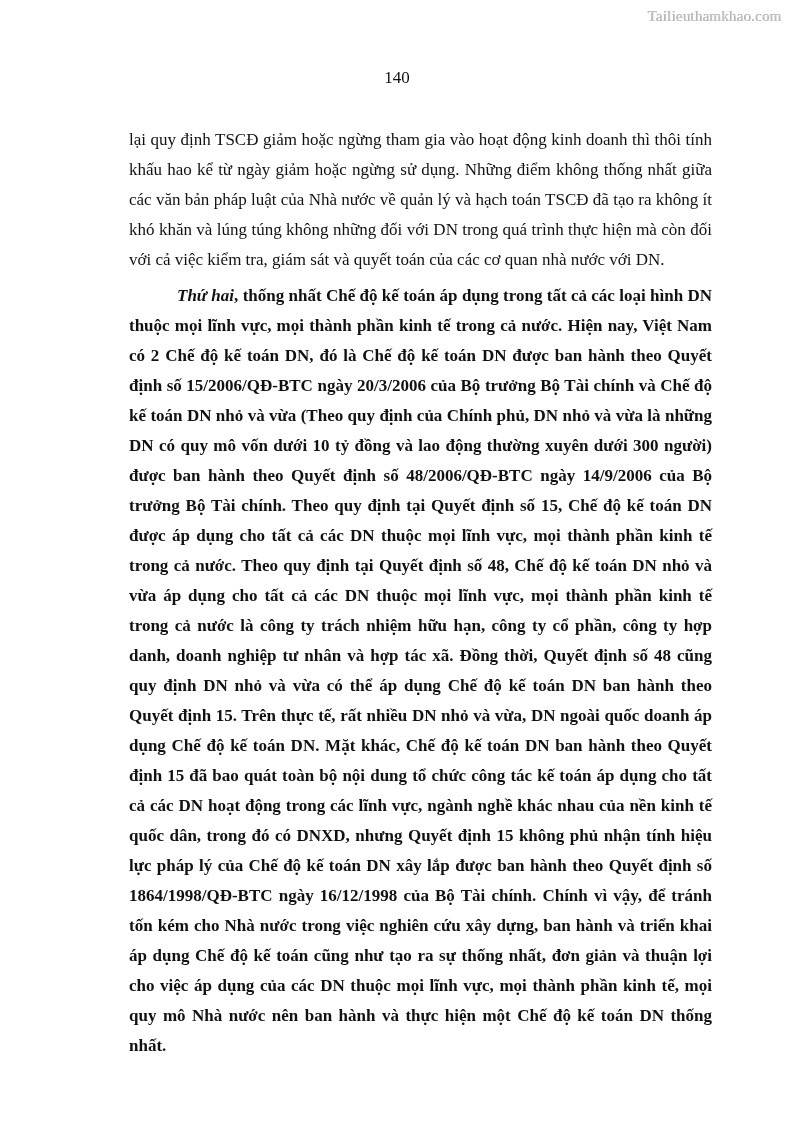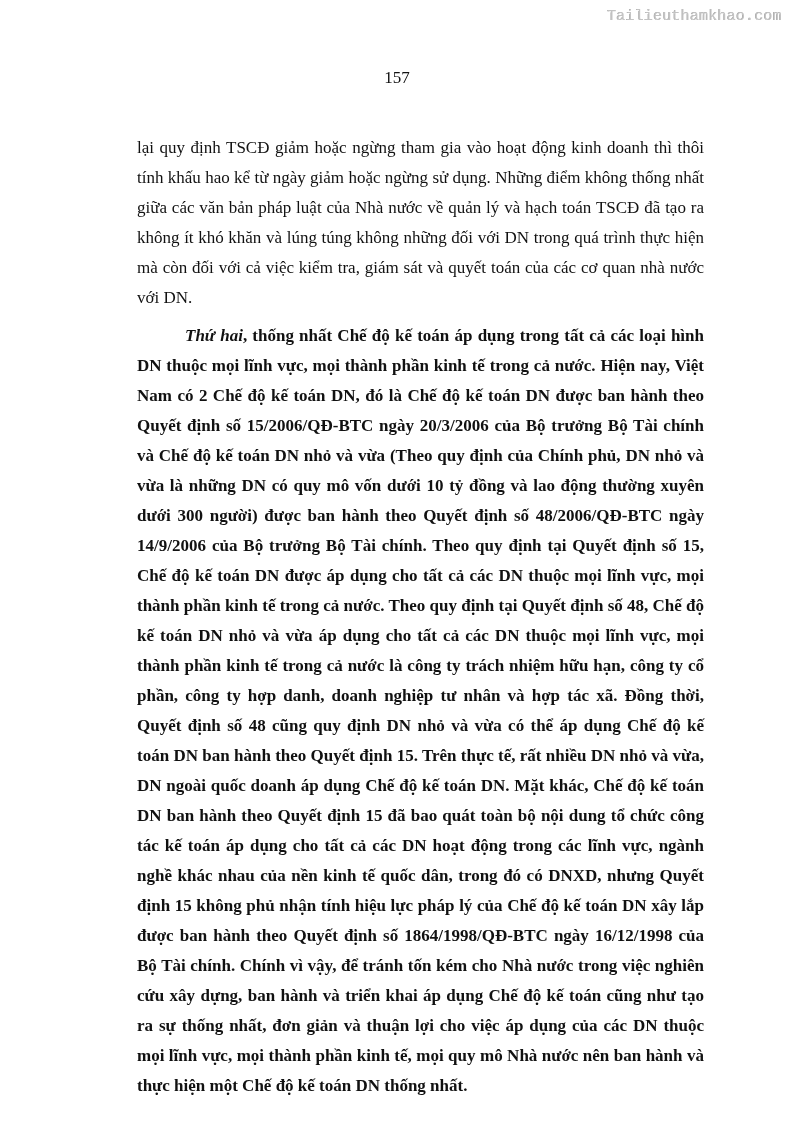--- a/index.html
+++ b/index.html
@@ -13,21 +13,21 @@
     height: 1123px;
     background: #ffffff;
     overflow: hidden;
     font-family: "Liberation Serif", "DejaVu Serif", serif;
     color: #111111;
   }
   .watermark {
     position: absolute;
     top: 8px;
     right: 12px;
-    font-family: Liberation Mono, monospace;
+    font-family: Liberation Serif, serif;
     font-size: 15px;
     color: #c3c3c3;
     text-shadow: 1px 1px 0 #ffffff, -0.5px -0.5px 0 #9e9e9e;
     letter-spacing: 0.2px;
     margin-left: 34px;
   }
   .page-number {
     position: absolute;
     top: 68px;
     left: 0;
@@ -39,37 +39,37 @@
   .content {
     position: absolute;
     top: 125px;
     left: 129px;
     width: 583px;
     font-size: 17px;
     line-height: 30px;
     text-align: justify;
   }
   .para {
-    margin: 8px;
+    margin: 0;
     padding: 0;
   }
   .para.indented {
     text-indent: 48px;
     margin-top: 6px;
     font-weight: bold;
   }
   .para em {
     font-style: italic;
   }
 </style>
 </head>
 <body>
 
 <div class="page">
   <div class="watermark">Tailieuthamkhao.com</div>
 
-  <div class="page-number">157</div>
+  <div class="page-number">140</div>
 
   <div class="content">
     <p class="para">lại quy định TSCĐ giảm hoặc ngừng tham gia vào hoạt động kinh doanh thì thôi tính khấu hao kể từ ngày giảm hoặc ngừng sử dụng. Những điểm không thống nhất giữa các văn bản pháp luật của Nhà nước về quản lý và hạch toán TSCĐ đã tạo ra không ít khó khăn và lúng túng không những đối với DN trong quá trình thực hiện mà còn đối với cả việc kiểm tra, giám sát và quyết toán của các cơ quan nhà nước với DN.</p>
     <p class="para indented"><em>Thứ hai</em><span>, thống nhất Chế độ kế toán áp dụng trong tất cả các loại hình DN thuộc mọi lĩnh vực, mọi thành phần kinh tế trong cả nước. Hiện nay, Việt Nam có 2 Chế độ kế toán DN, đó là Chế độ kế toán DN được ban hành theo Quyết định số 15/2006/QĐ-BTC ngày 20/3/2006 của Bộ trưởng Bộ Tài chính và Chế độ kế toán DN nhỏ và vừa (Theo quy định của Chính phủ, DN nhỏ và vừa là những DN có quy mô vốn dưới 10 tỷ đồng và lao động thường xuyên dưới 300 người) được ban hành theo Quyết định số 48/2006/QĐ-BTC ngày 14/9/2006 của Bộ trưởng Bộ Tài chính. Theo quy định tại Quyết định số 15, Chế độ kế toán DN được áp dụng cho tất cả các DN thuộc mọi lĩnh vực, mọi thành phần kinh tế trong cả nước. Theo quy định tại Quyết định số 48, Chế độ kế toán DN nhỏ và vừa áp dụng cho tất cả các DN thuộc mọi lĩnh vực, mọi thành phần kinh tế trong cả nước là công ty trách nhiệm hữu hạn, công ty cổ phần, công ty hợp danh, doanh nghiệp tư nhân và hợp tác xã. Đồng thời, Quyết định số 48 cũng quy định DN nhỏ và vừa có thể áp dụng Chế độ kế toán DN ban hành theo Quyết định 15. Trên thực tế, rất nhiều DN nhỏ và vừa, DN ngoài quốc doanh áp dụng Chế độ kế toán DN. Mặt khác, Chế độ kế toán DN ban hành theo Quyết định 15 đã bao quát toàn bộ nội dung tổ chức công tác kế toán áp dụng cho tất cả các DN hoạt động trong các lĩnh vực, ngành nghề khác nhau của nền kinh tế quốc dân, trong đó có DNXD, nhưng Quyết định 15 không phủ nhận tính hiệu lực pháp lý của Chế độ kế toán DN xây lắp được ban hành theo Quyết định số 1864/1998/QĐ-BTC ngày 16/12/1998 của Bộ Tài chính. Chính vì vậy, để tránh tốn kém cho Nhà nước trong việc nghiên cứu xây dựng, ban hành và triển khai áp dụng Chế độ kế toán cũng như tạo ra sự thống nhất, đơn giản và thuận lợi cho việc áp dụng của các DN thuộc mọi lĩnh vực, mọi thành phần kinh tế, mọi quy mô Nhà nước nên ban hành và thực hiện một Chế độ kế toán DN thống nhất.</span></p>
   </div>
 </div>
 
 </body></html>

